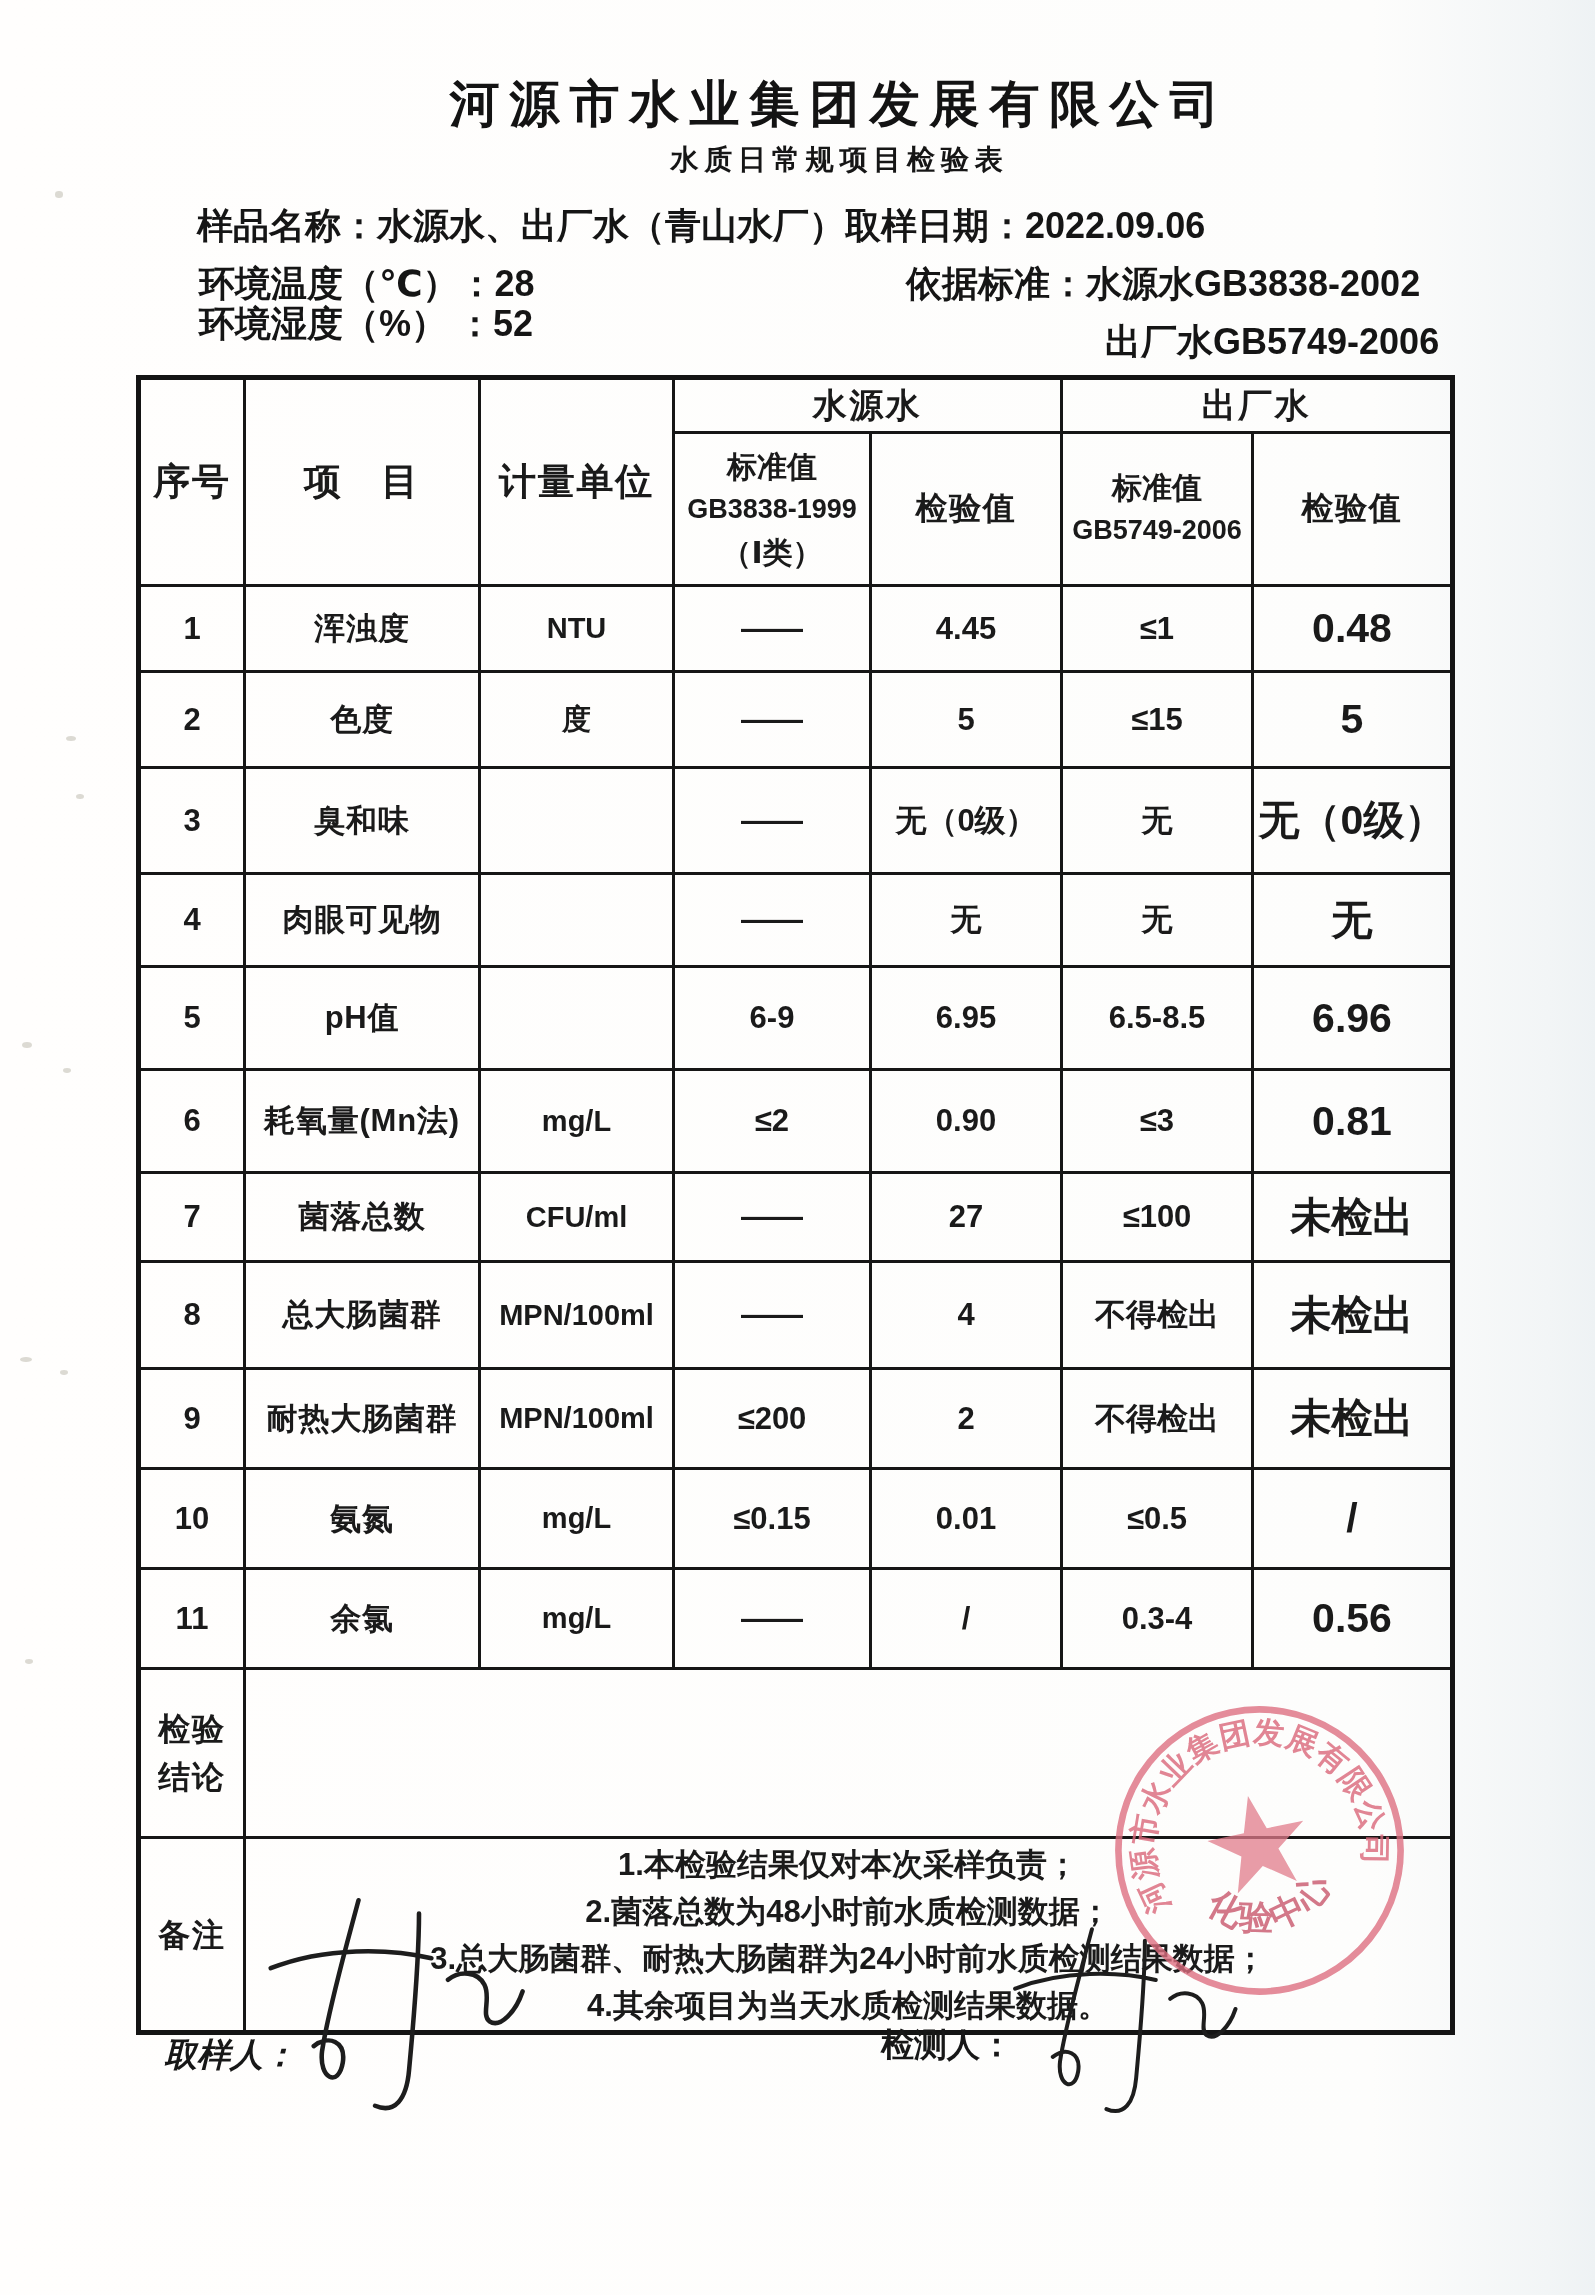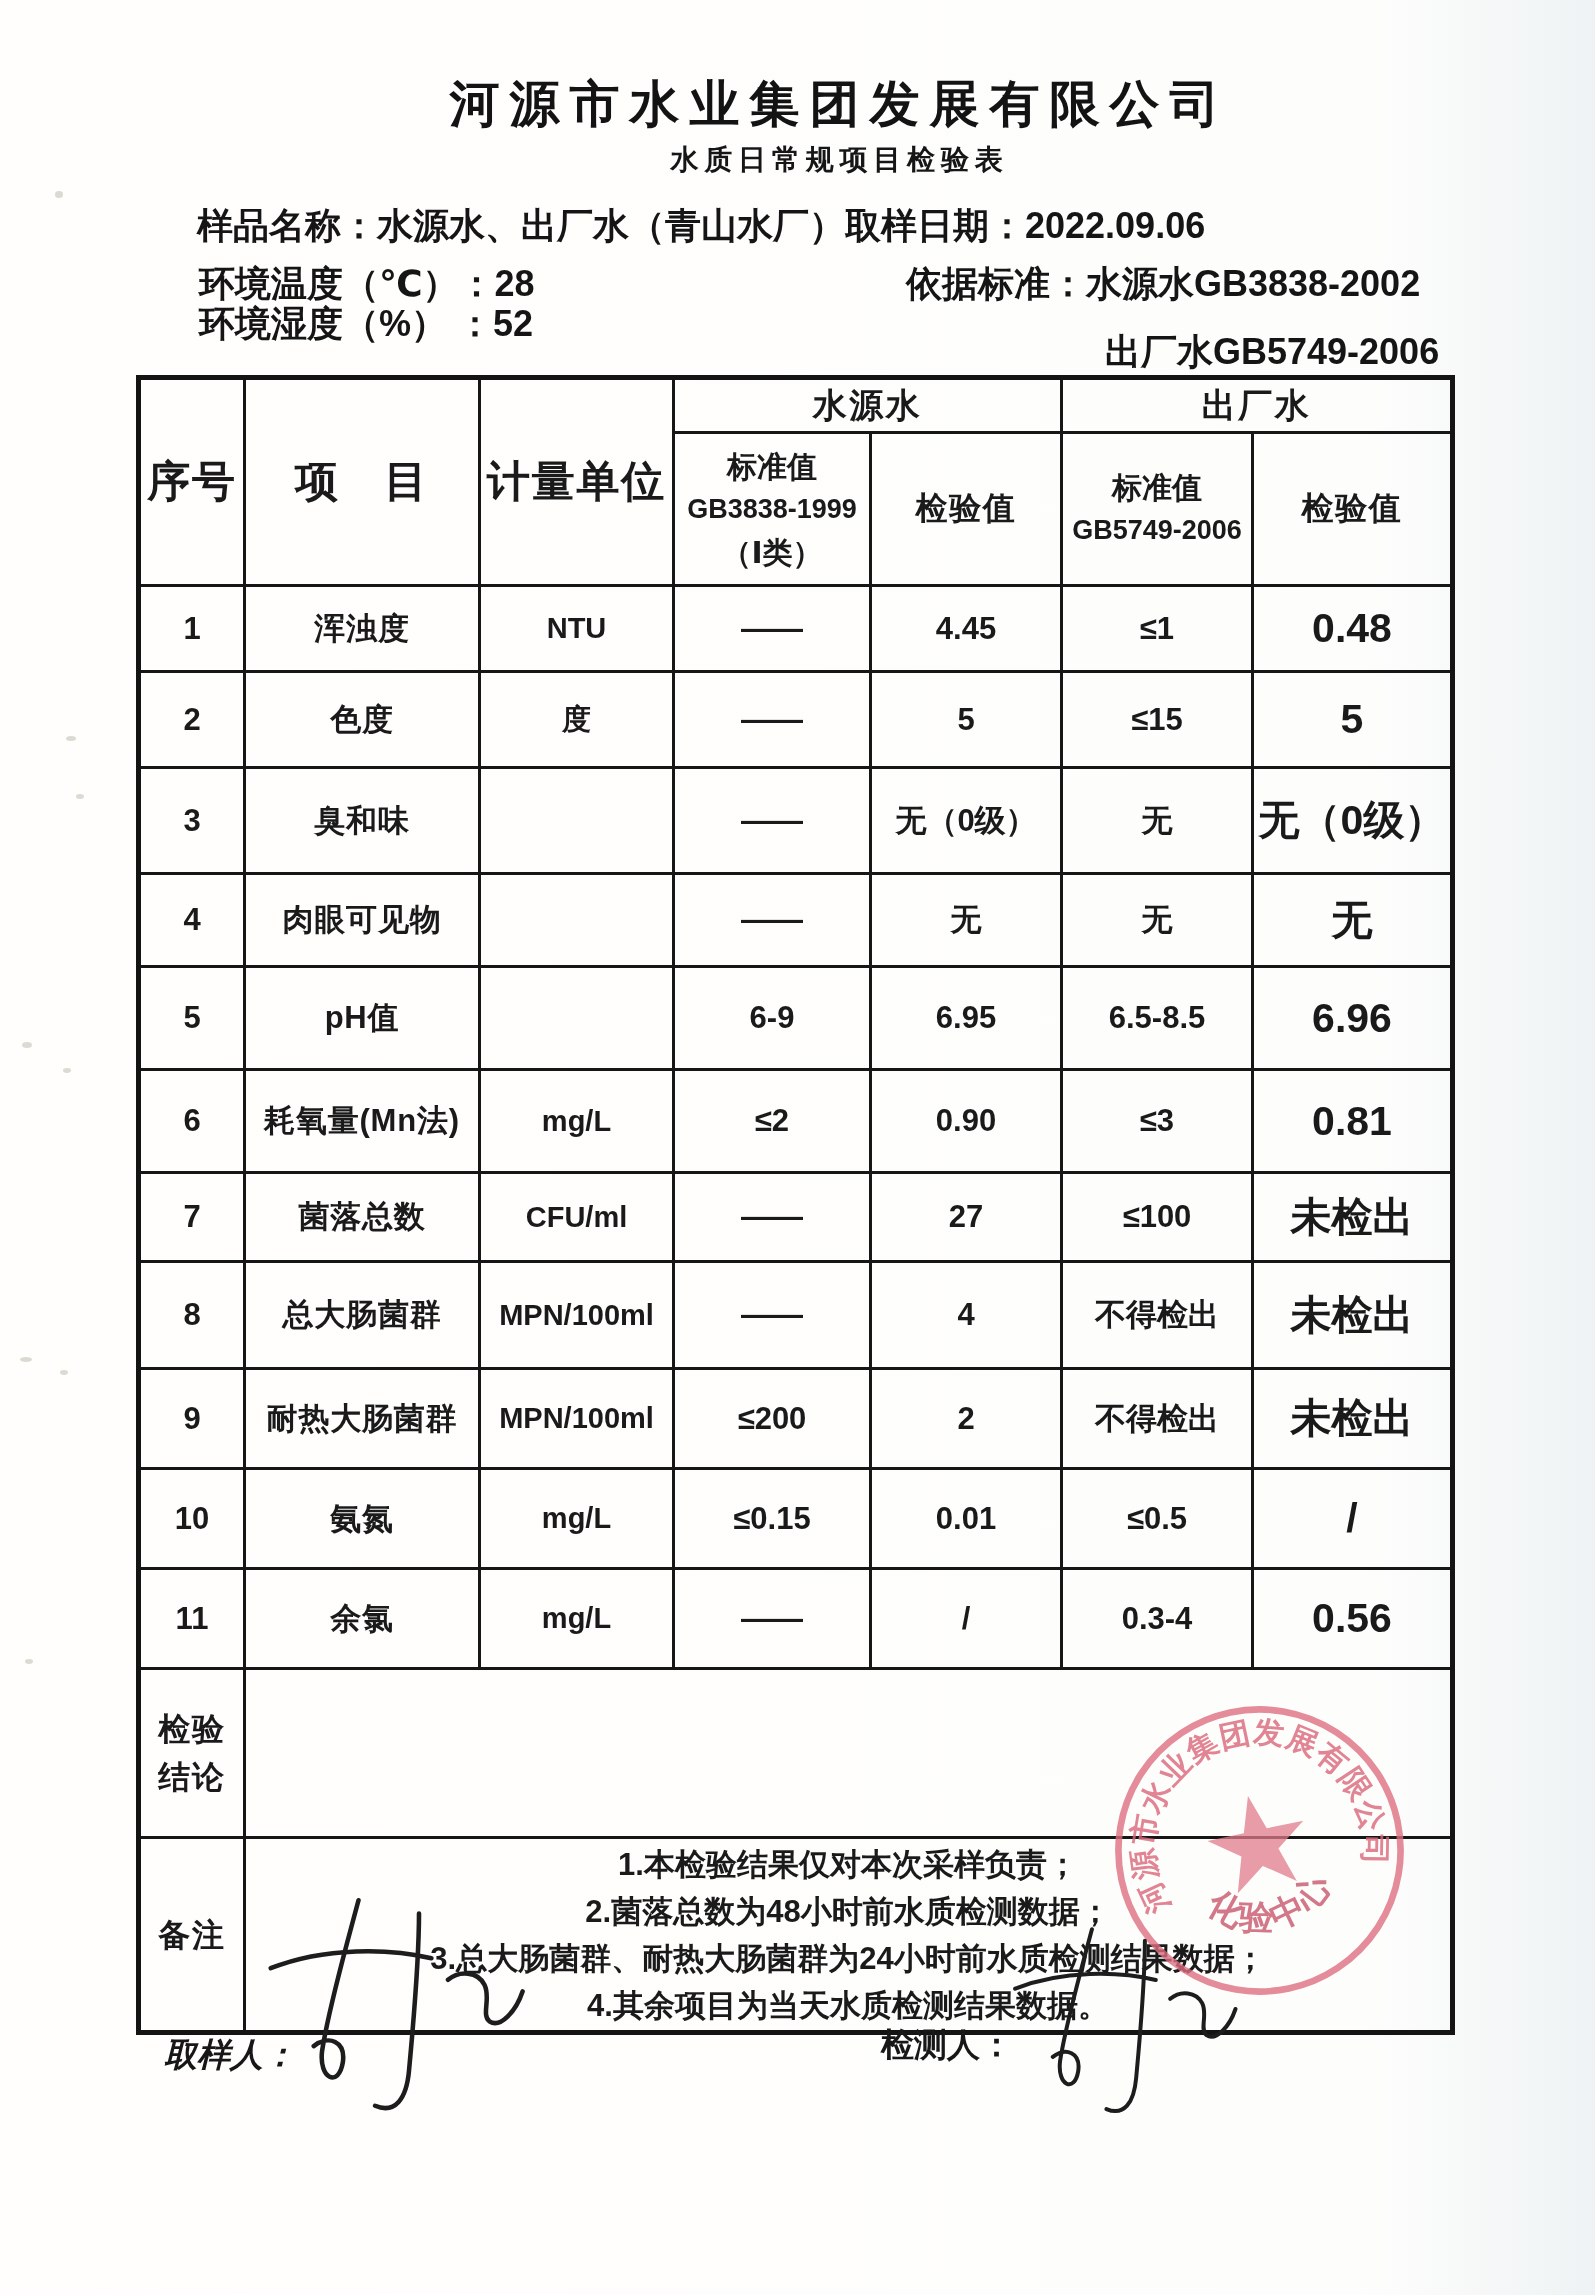--- a/index.html
+++ b/index.html
@@ -20,35 +20,35 @@
   }
   .form-title{
     position:absolute;top:141px;left:83px;right:0;
     text-align:center;font-size:28px;font-weight:700;letter-spacing:5.8px;color:#161616;
   }
   .info{position:absolute;font-size:36px;font-weight:700;color:#151515;white-space:nowrap;}
   .info-line1{top:202px;left:197px;}
   .info-temp{top:260px;left:199px;}
   .info-std1{top:260px;left:906px;}
   .info-hum{top:300px;left:199px;}
-  .info-std2{top:328px;left:1105px;}
+  .info-std2{top:318px;left:1105px;}
   
   table.report{
     position:absolute;left:136px;top:375px;
     width:1314px;border-collapse:collapse;table-layout:fixed;
     border:5px solid #141414;
   }
   table.report th,table.report td{
     border:3.3px solid #161616;
     text-align:center;vertical-align:middle;
     font-weight:700;color:#1a1a1a;
     padding:0;overflow:hidden;
   }
   th.group{font-size:34px;letter-spacing:2.5px;}
-  th.side{font-size:43px;letter-spacing:1.7px;}
+  th.side{font-size:37px;letter-spacing:1.7px;}
   .sub-std{font-size:30px;line-height:43px;}
   .sub-std .gb{font-size:27px;letter-spacing:0px;}
   .sub-check{font-size:32px;letter-spacing:1.7px;}
   td.c-no{font-size:31px;}
   td.c-item{text-align:left;padding-left:11.6px;font-size:31px;letter-spacing:0.8px;margin-left:20px;}
   td.c-unit{font-size:29px;}
   td.c-val{font-size:31px;}
   td.c-out-val{font-size:41px;font-weight:800;}
   td.lbl{font-size:32px;line-height:48px;letter-spacing:1.7px;}
   td.notes-cell{text-align:left;vertical-align:middle;padding:5px 8.3px 5px 13.3px;}

